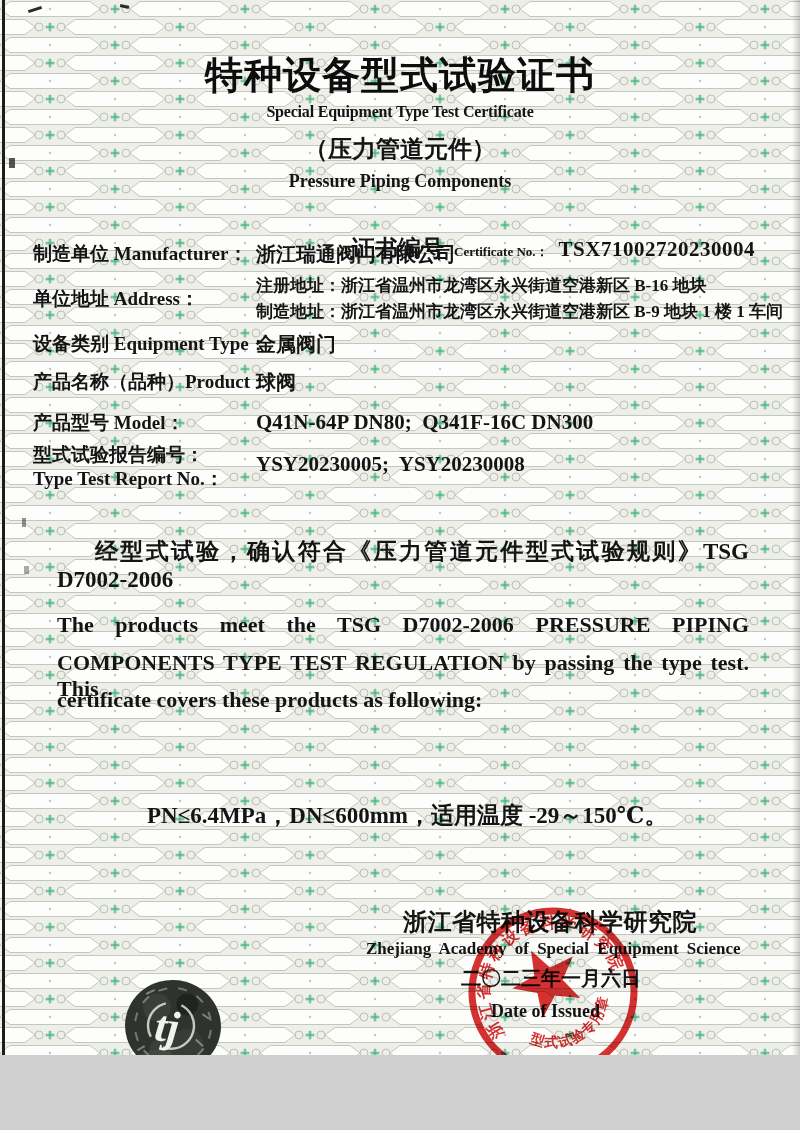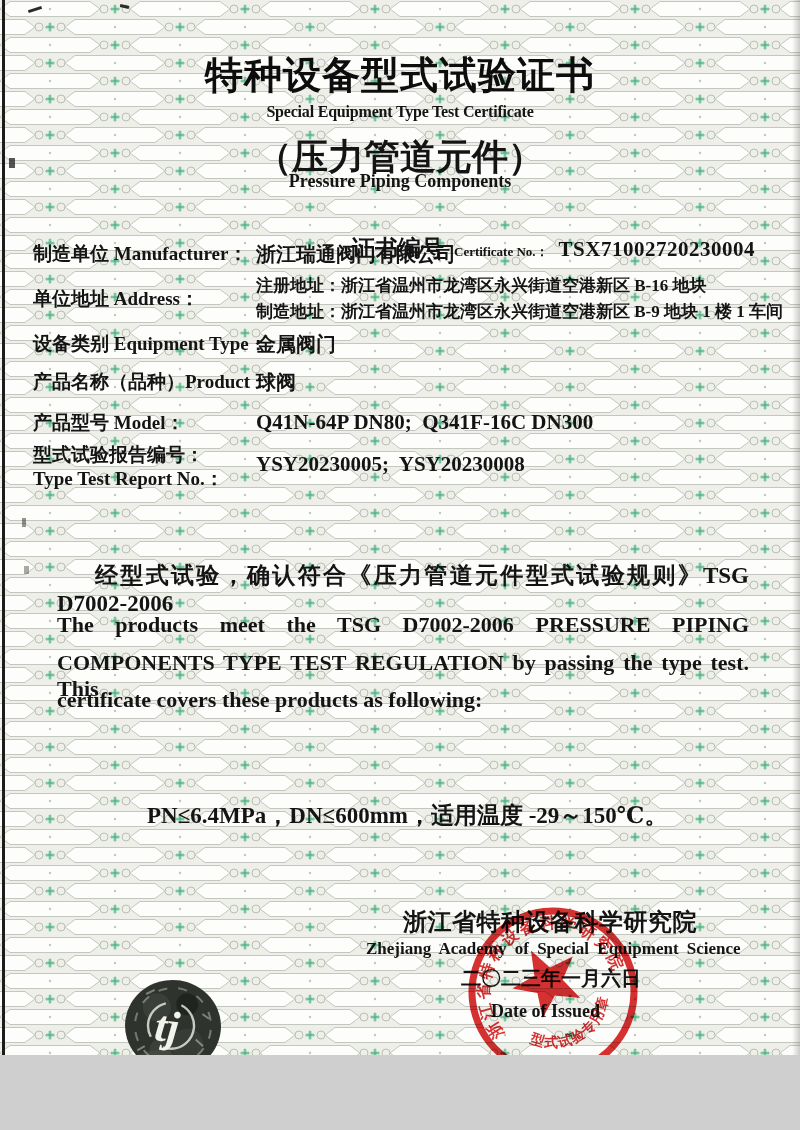--- a/index.html
+++ b/index.html
@@ -7,21 +7,21 @@
     position:relative;width:800px;height:1055px;overflow:hidden;
     background:#eff1ea;
     font-family:"Liberation Serif","DejaVu Serif",serif;
     color:#141414;font-weight:700;
   }
   #bg-pattern{position:absolute;left:0;top:0;z-index:0;}
   .abs{position:absolute;z-index:2;white-space:pre;}
   .ctr{left:0;width:800px;text-align:center;white-space:pre;}
   .title-cn{top:50px;font-size:38px;letter-spacing:1px;color:#0d0d0d;}
   .title-en{top:103px;font-size:16px;letter-spacing:-0.2px;}
-  .sub-cn{top:133px;font-size:36px;}
+  .sub-cn{top:133px;font-size:24px;}
   .sub-en{top:171px;font-size:18px;}
   .certno{left:352px;top:196px;display:flex;align-items:baseline;gap:10px;z-index:2;position:absolute;white-space:pre;}
   .certno .cn{font-size:23px;font-family:Liberation Mono, monospace;}
   .certno .en{font-size:13px;}
   .certno .num{font-size:21px;letter-spacing:0.5px;margin-top:41px;}
   .lbl{left:33px;font-size:19px;}
   .val{left:256px;font-size:20px;}
   .addr{font-size:17px;}
   .par{left:57px;width:692px;font-size:23px;}
   .parEn{font-size:22px;}
@@ -106,21 +106,21 @@
   <div class="abs lbl" style="top:369px">产品名称（品种）Product：</div>
   <div class="abs val" style="top:369px">球阀</div>
 
   <div class="abs lbl" style="top:410px">产品型号 Model：</div>
   <div class="abs val" style="top:410px;font-size:21px">Q41N-64P DN80;  Q341F-16C DN300</div>
 
   <div class="abs lbl" style="top:442px">型式试验报告编号：</div>
   <div class="abs lbl" style="top:466px">Type Test Report No.：</div>
   <div class="abs val" style="top:452px;font-size:21px">YSY20230005;  YSY20230008</div>
 
-  <div class="abs par just" style="top:560px;text-indent:38px;white-space:normal">经型式试验，确认符合《压力管道元件型式试验规则》TSG D7002-2006</div>
+  <div class="abs par just" style="top:536px;text-indent:38px;white-space:normal">经型式试验，确认符合《压力管道元件型式试验规则》TSG D7002-2006</div>
   <div class="abs par parEn just" style="top:612px;white-space:normal">The products meet the TSG D7002-2006 PRESSURE PIPING</div>
   <div class="abs par parEn just" style="top:650px;white-space:normal">COMPONENTS TYPE TEST REGULATION by passing the type test. This</div>
   <div class="abs par parEn" style="top:687px">certificate covers these products as following:</div>
 
   <div class="abs spec">PN≤6.4MPa，DN≤600mm，适用温度 -29～150℃。</div>
 
   <div class="abs org-cn">浙江省特种设备科学研究院</div>
   <div class="abs org-en">Zhejiang Academy of Special Equipment Science</div>
   <div class="abs date-cn">二〇二三年一月六日</div>
   <div class="abs date-en">Date of Issued</div>

